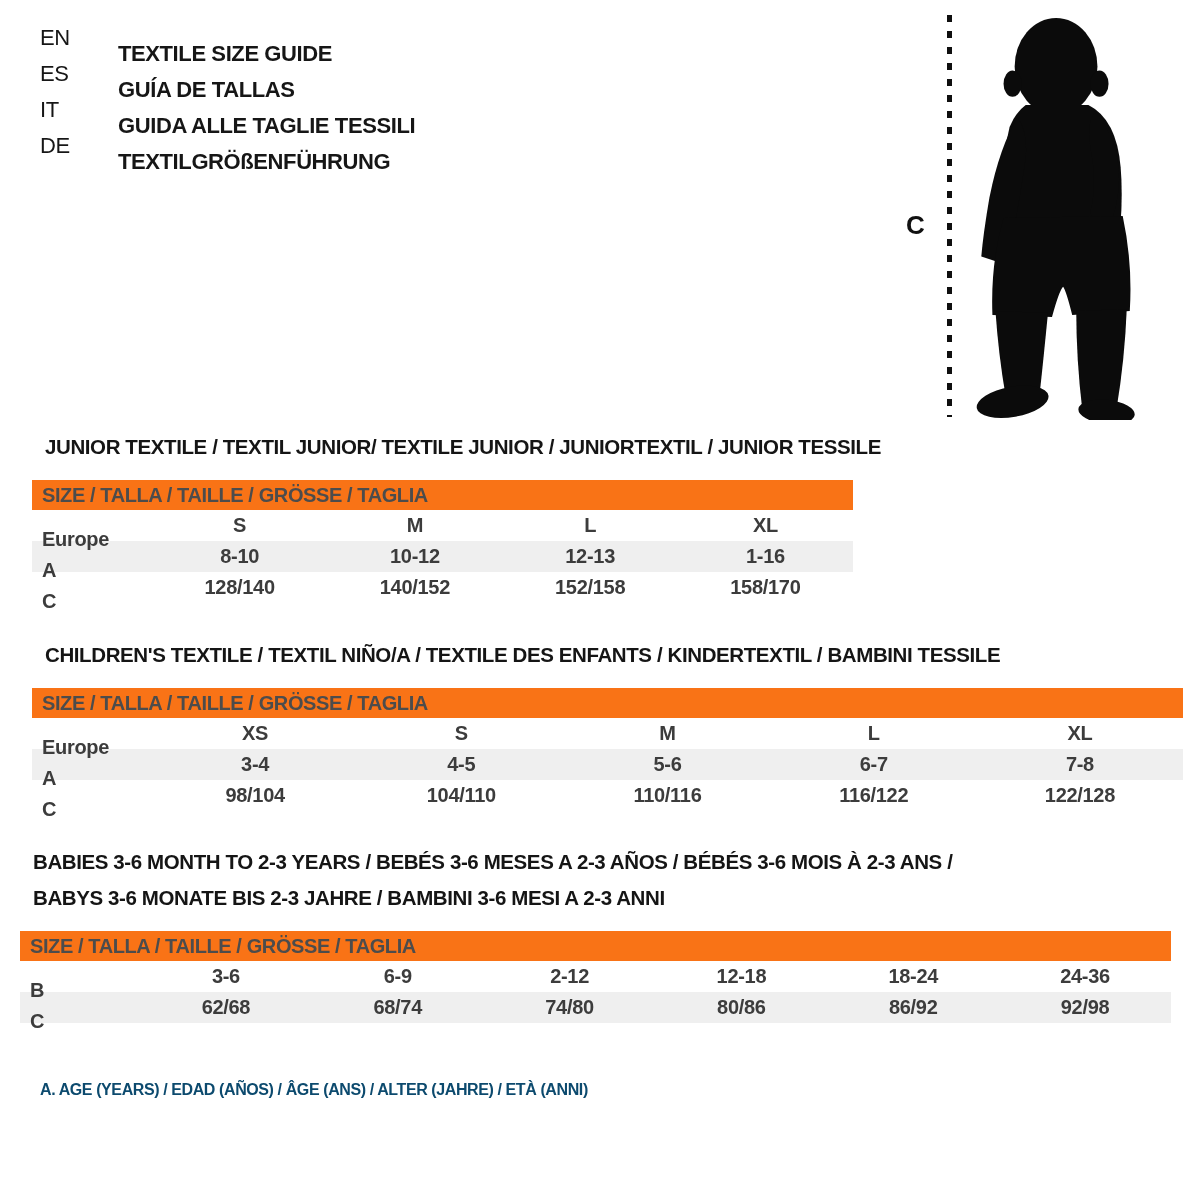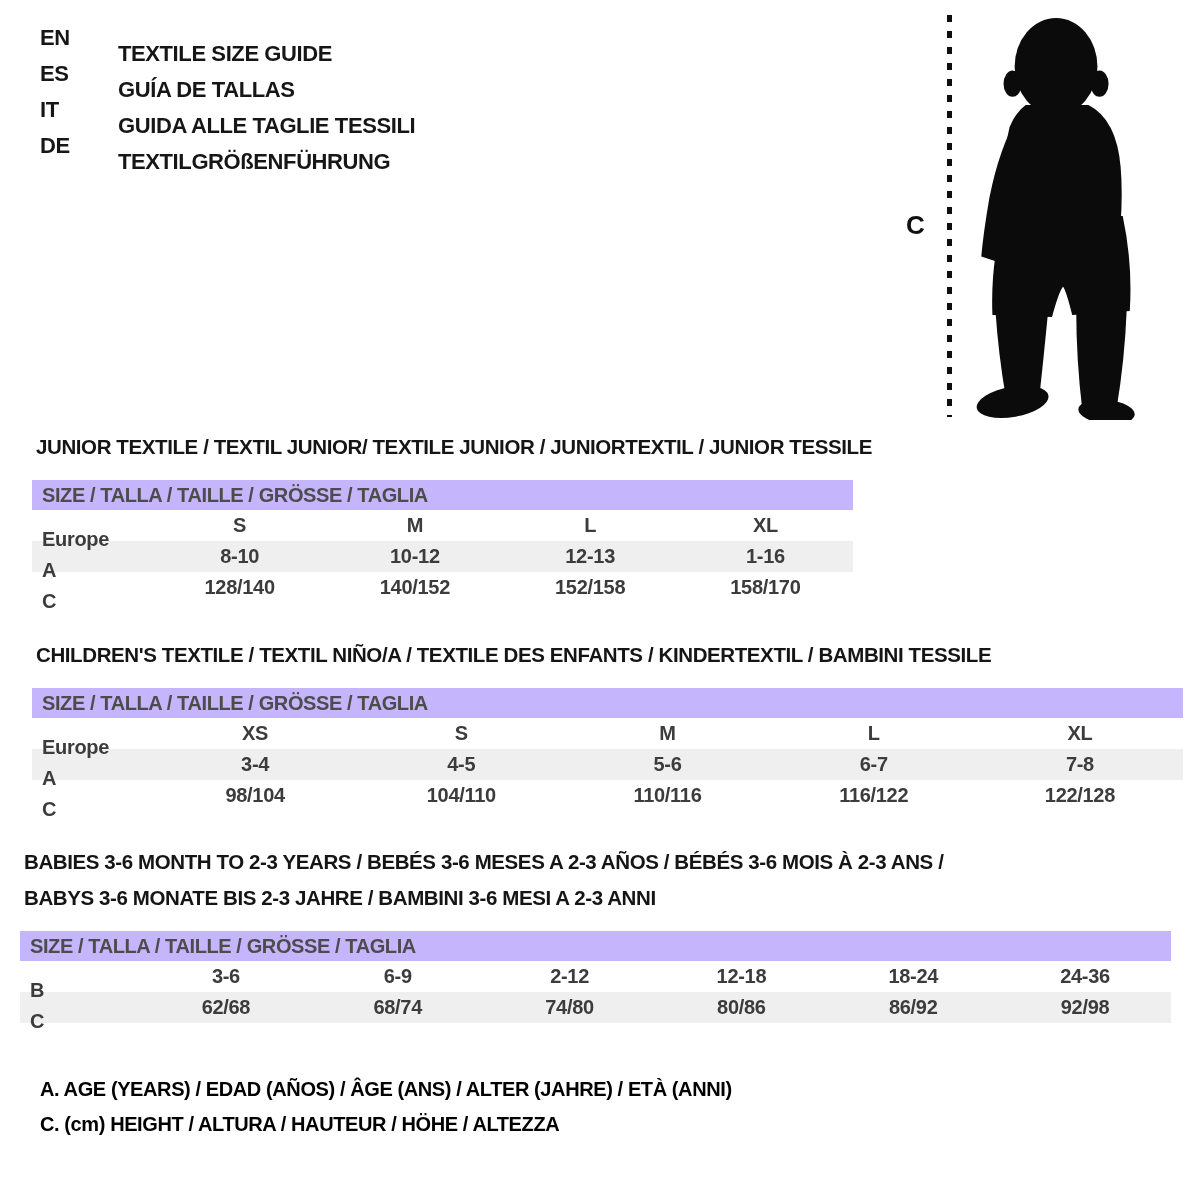--- a/index.html
+++ b/index.html
@@ -6,56 +6,56 @@
   body{
     width:1200px;height:1200px;background:#ffffff;position:relative;overflow:hidden;
     font-family:"Liberation Sans","DejaVu Sans",sans-serif;
     color:#161616;
   }
   .abs{position:absolute;}
 
   
   .lang-block{top:20px;left:40px;}
   .lang-row{display:flex;height:36px;align-items:center;}
-  .lang-code{width:78px;font-weight:bold;font-size:22px;letter-spacing:-0.4px;}
+  .lang-code{width:78px;font-weight:normal;font-size:22px;letter-spacing:-0.4px;}
   .lang-label{font-weight:bold;font-size:22px;letter-spacing:-0.4px;white-space:nowrap;margin-top:32px;}
 
   
   .height-line{
     position:absolute;left:947px;top:15px;width:5px;height:402px;
     background:repeating-linear-gradient(to bottom,#0f0f0f 0 7px,transparent 7px 16px);
   }
   .height-label{position:absolute;left:906px;top:210px;font-size:26px;font-weight:bold;color:#111;}
   .baby-svg{position:absolute;left:962px;top:16px;}
 
   
   .size-section{position:absolute;}
   .sec-junior{top:430px;left:32px;width:821px;}
   .sec-children{top:638px;left:32px;width:1151px;}
   .sec-babies{top:845px;left:20px;width:1151px;}
   .sec-title{
-    margin-left:4px;height:36px;line-height:34px;
+    margin-left:13px;height:36px;line-height:34px;
     font-weight:bold;font-size:20.5px;letter-spacing:-0.4px;color:#151515;white-space:nowrap;
   }
   .size-table{margin-top:14px;width:100%;}
   .size-bar{
-    height:30px;line-height:30px;background:#c4b5fd;color:#4c4c4c;
+    height:30px;line-height:30px;background:#f97316;color:#4c4c4c;
     font-weight:bold;font-size:20px;letter-spacing:-0.4px;padding-left:10px;box-sizing:border-box;
   }
   .trow{
     display:flex;height:31px;align-items:center;
     font-size:20px;font-weight:bold;letter-spacing:-0.3px;color:#3c3c3c;
   }
   .trow.shaded{background:#efefef;}
   .rlabel{width:120px;padding-left:10px;box-sizing:border-box;margin-top:27px;}
   .cell{flex:1;text-align:center;}
 
   
   .legend{top:1072px;left:40px;}
-  .legend-line{font-size:20px;font-weight:bold;letter-spacing:-0.4px;line-height:35px;color:#000000;white-space:nowrap;}
+  .legend-line{font-size:16px;font-weight:bold;letter-spacing:-0.4px;line-height:35px;color:#0c4a6e;white-space:nowrap;}
 </style>
 </head>
 <body>
 
 <div class="abs lang-block">
     <div class="lang-row">
       <span class="lang-code">EN</span>
       <span class="lang-label">TEXTILE SIZE GUIDE</span>
     </div>
     <div class="lang-row">
@@ -166,14 +166,13 @@
         <span class="cell">74/80</span>
         <span class="cell">80/86</span>
         <span class="cell">86/92</span>
         <span class="cell">92/98</span>
       </div>
     </div>
   </section>
 
 <footer class="abs legend">
     <div class="legend-line">A. AGE (YEARS) / EDAD (AÑOS) / ÂGE (ANS) / ALTER (JAHRE) / ETÀ (ANNI)</div>
-    <div class="legend-line">C. (cm) HEIGHT / ALTURA / HAUTEUR / HÖHE / ALTEZZA</div>
   </footer>
 
 </body></html>

